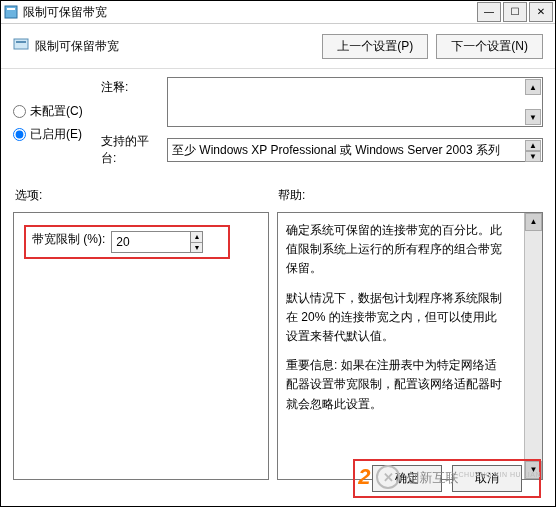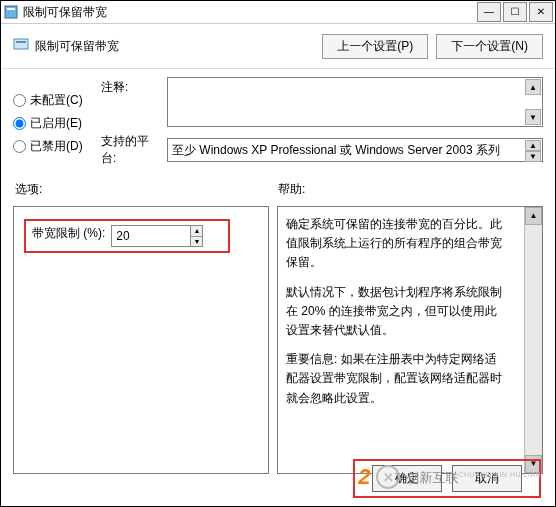--- a/index.html
+++ b/index.html
@@ -16,21 +16,21 @@
 .body{padding:8px 12px 0 12px}
 .row{display:flex;align-items:center;margin-bottom:6px}
 .radios{width:88px;display:flex;flex-direction:column;gap:6px;padding-top:2px}
 .radio{display:flex;align-items:center;gap:4px;font-size:12px}
 .radio input{margin:0}
 .label-col{width:60px;padding-top:2px;font-size:12px}
 .comment-box{flex:1;height:44px;border:1px solid #7a7a7a;background:#fff;position:relative;padding:2px}
 .platform-row{display:flex;align-items:center;margin-top:2px}
 .platform-label{width:60px;font-size:12px;padding-left:0}
 .platform-box{flex:1;height:22px;border:1px solid #7a7a7a;background:#fff;display:flex;align-items:center;padding:0 4px;position:relative;font-size:12px}
-.section-labels{display:flex;margin-top:14px;padding:0 2px}
+.section-labels{display:flex;margin-top:20px;padding:0 2px}
 .section-labels .l{flex:1;font-size:12px}
 .section-labels .r{flex:1;font-size:12px}
 .lower{display:flex;gap:8px;margin-top:8px;height:268px}
 .left-pane{flex:1;border:1px solid #7a7a7a;background:#fff;position:relative;padding:12px 10px}
 .spinner-row{display:flex;gap:6px;border:2px solid #e03030;padding:4px 6px;width:190px}
 .spinner-label{font-size:12px}
 .spinner{display:flex;border:1px solid #888;height:20px;width:90px}
 .spinner input{border:none;width:70px;padding:0 4px;font-size:12px;outline:none}
 .spinner .spins{width:18px;border-left:1px solid #888;display:flex;flex-direction:column}
 .spinner .spins div{flex:1;display:flex;align-items:center;justify-content:center;font-size:7px;background:#eee;border-bottom:1px solid #999}
@@ -89,24 +89,20 @@
 
     <div class="row">
       <div class="radios">
         <label class="radio">
           <input type="radio" name="state" style="">
           <span>未配置(C)</span>
         </label>
         <label class="radio">
           <input type="radio" name="state" checked="" style="">
           <span>已启用(E)</span>
-        </label>
-        <label class="radio">
-          <input type="radio" name="state" style="">
-          <span>已禁用(D)</span>
         </label>
       </div>
 
       <div style="flex:1">
         <div style="display:flex;align-items:flex-start;gap:6px">
           <div class="label-col">注释:</div>
           <div class="comment-box">
             <div class="comment-scroll">
               <div class="arr">▲</div>
               <div class="arr">▼</div>

